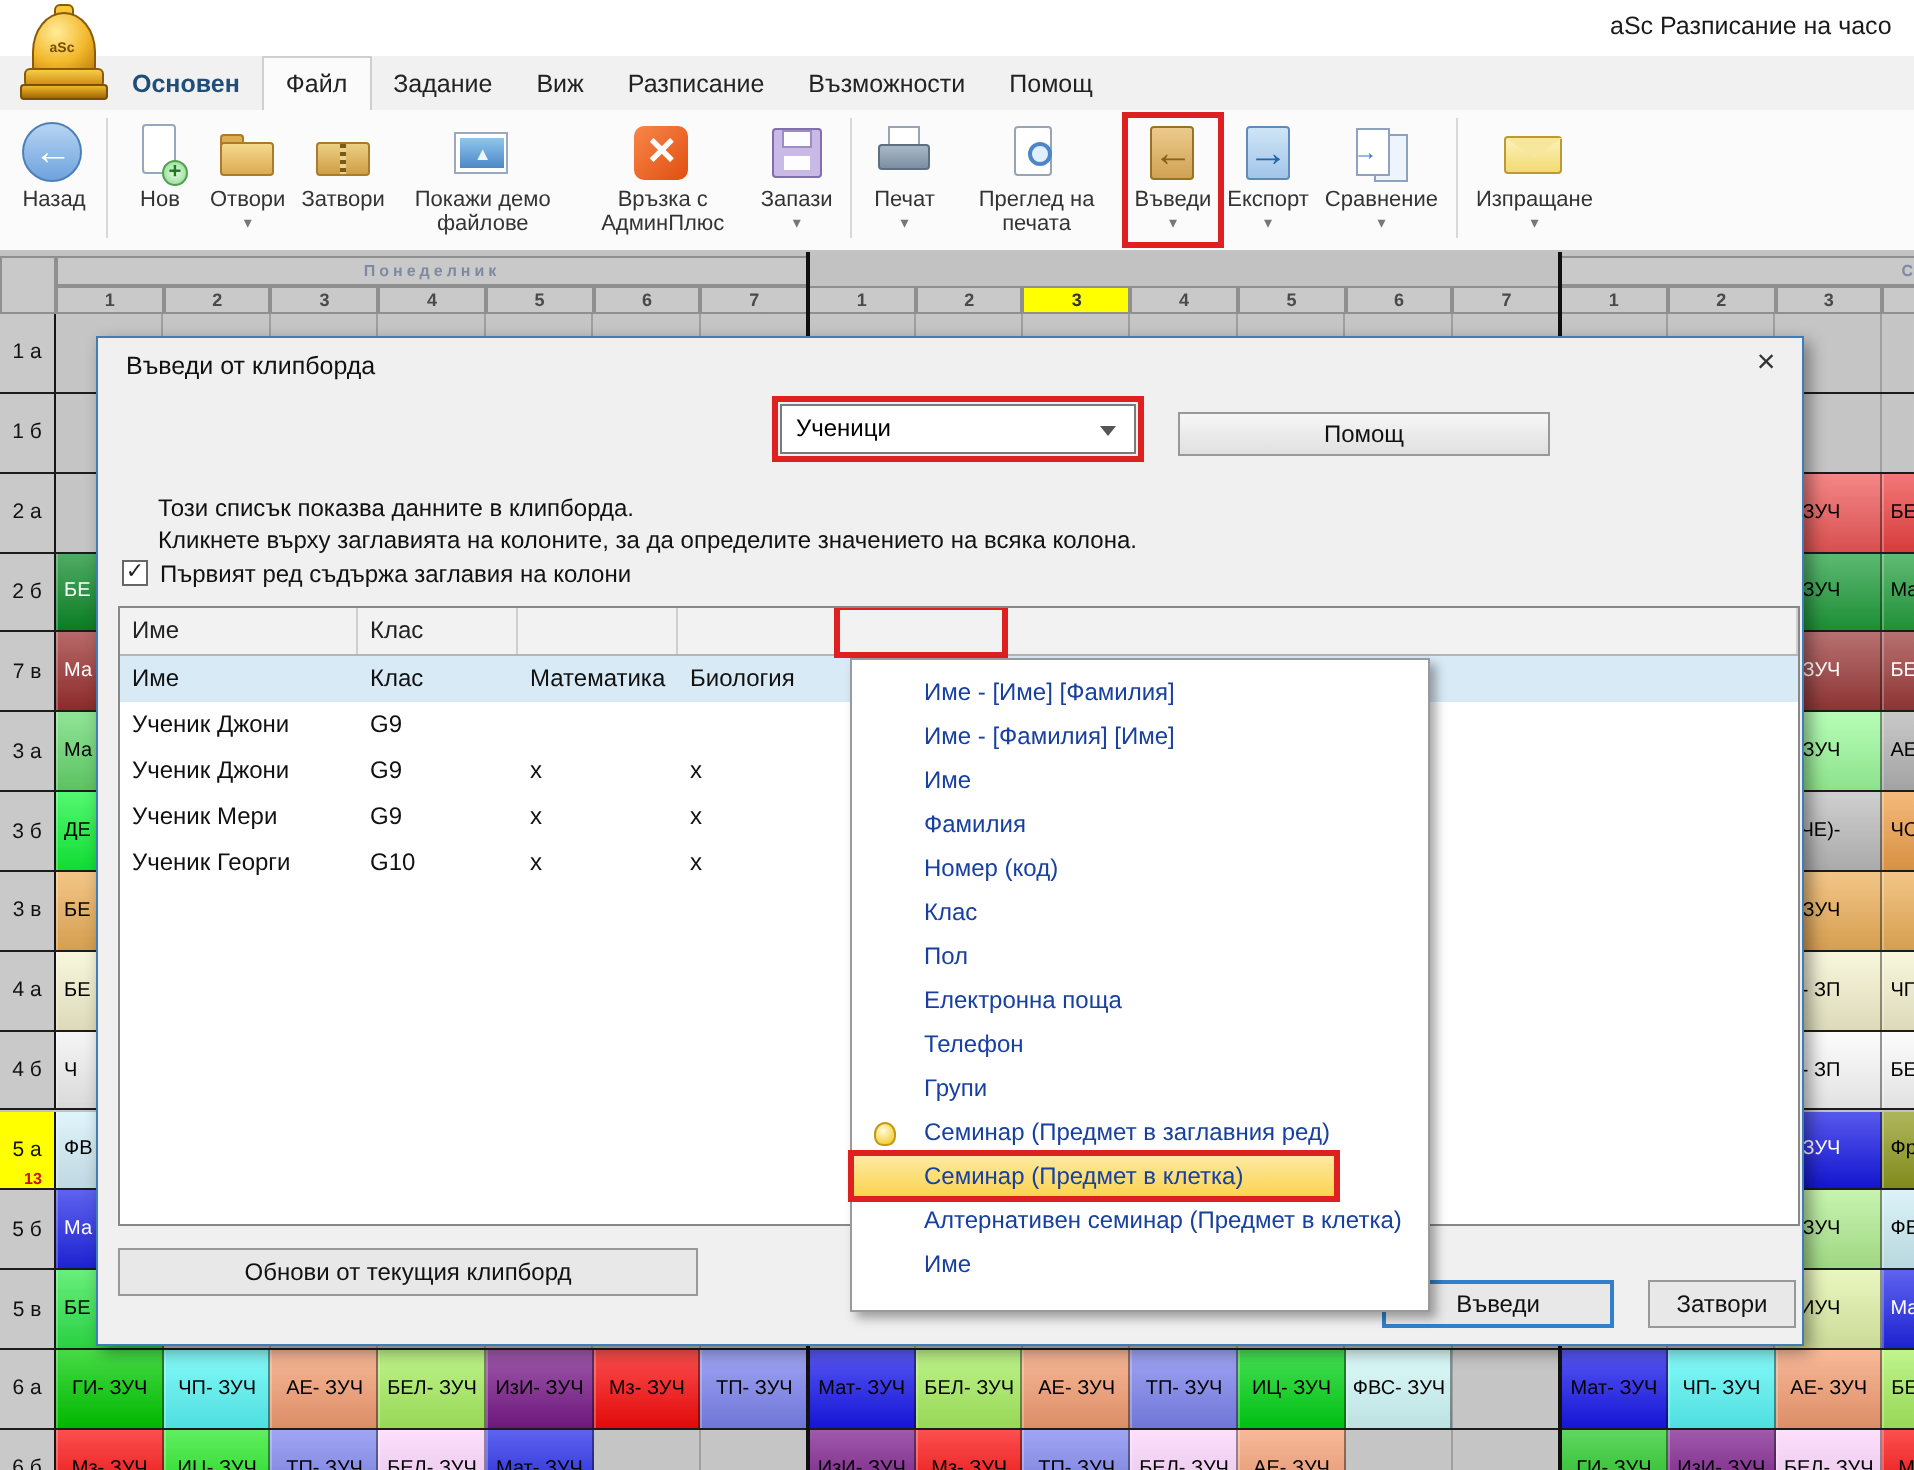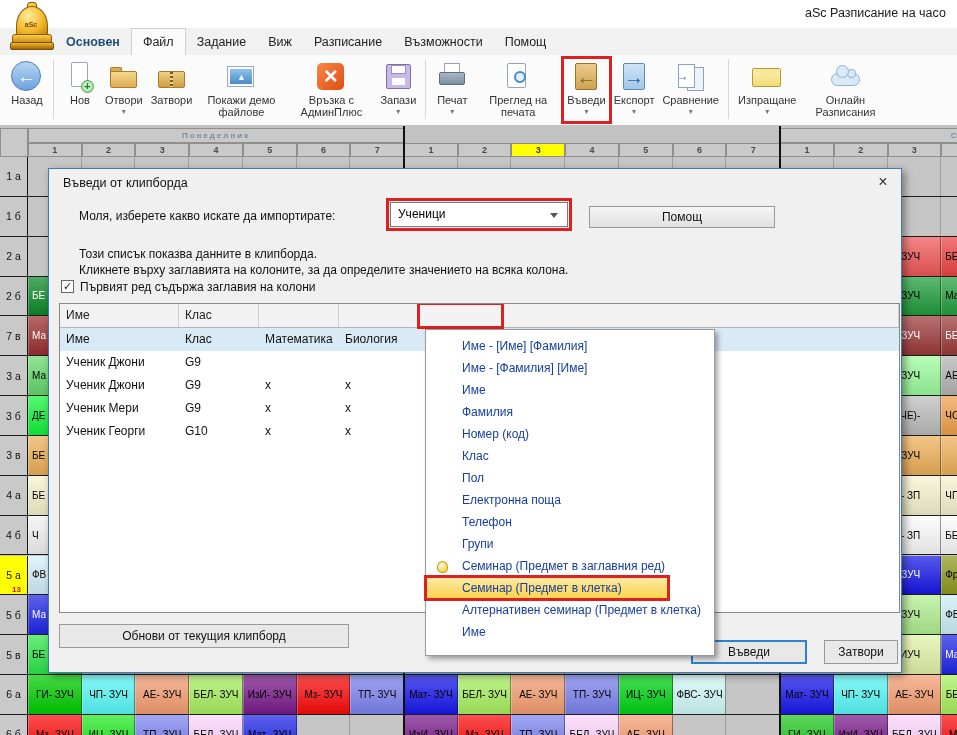--- a/index.html
+++ b/index.html
@@ -216,24 +216,20 @@
         <span class="tb-caret">▾</span>
       </div>
     </div>
     <div class="tb-sep"></div>
     <div class="tb-group">
       <div class="tb-btn">
         <span class="ico i-send-mail"></span>
         <span class="tb-label">Изпращане</span>
         <span class="tb-caret">▾</span>
       </div>
-      <div class="tb-btn">
-        <span class="ico i-cloud"></span>
-        <span class="tb-label">Онлайн Разписания</span>
-      </div>
     </div>
   </div>
 
 <div class="grid" id="grid">
     <div class="gcorner" style="left: 0px; top: 2px; width: 28px; height: 29px; position: absolute;"></div>
     <div class="gband" style="left: 28px; top: 2px; width: 376.04px; height: 15px;">Понеделник</div>
     <div class="gnum" style="left: 28px; top: 17px; width: 53.72px; height: 14px;">1</div>
     <div class="gnum" style="left: 81.72px; top: 17px; width: 53.72px; height: 14px;">2</div>
     <div class="gnum" style="left: 135.44px; top: 17px; width: 53.72px; height: 14px;">3</div>
     <div class="gnum" style="left: 189.16px; top: 17px; width: 53.72px; height: 14px;">4</div>
@@ -388,21 +384,20 @@
         <div class="gcell" style="left: 913.24px; width: 53.72px; background-color: rgb(251, 11, 11);">Мз- ЗУЧ</div>
       </div>
     </div>
     <div class="gdaysep" style="left: 403.04px;"></div>
     <div class="gdaysep" style="left: 779.08px;"></div>
   </div>
 
 <div class="dlg">
   <div class="dlg-title">Въведи от клипборда</div>
   <div class="dlg-close">×</div>
-  <div class="dlg-prompt">Моля, изберете какво искате да импортирате:</div>
   <div class="dd">
     <span>Ученици</span>
     <span class="dd-arrow"></span>
   </div>
   <div class="btn btn-help">Помощ</div>
   <div class="dlg-info1">Този списък показва данните в клипборда.</div>
   <div class="dlg-info2">Кликнете върху заглавията на колоните, за да определите значението на всяка колона.</div>
   <div class="cb">✓</div>
   <div class="cb-label">Първият ред съдържа заглавия на колони</div>
   <div class="tbl" id="clip-table">

